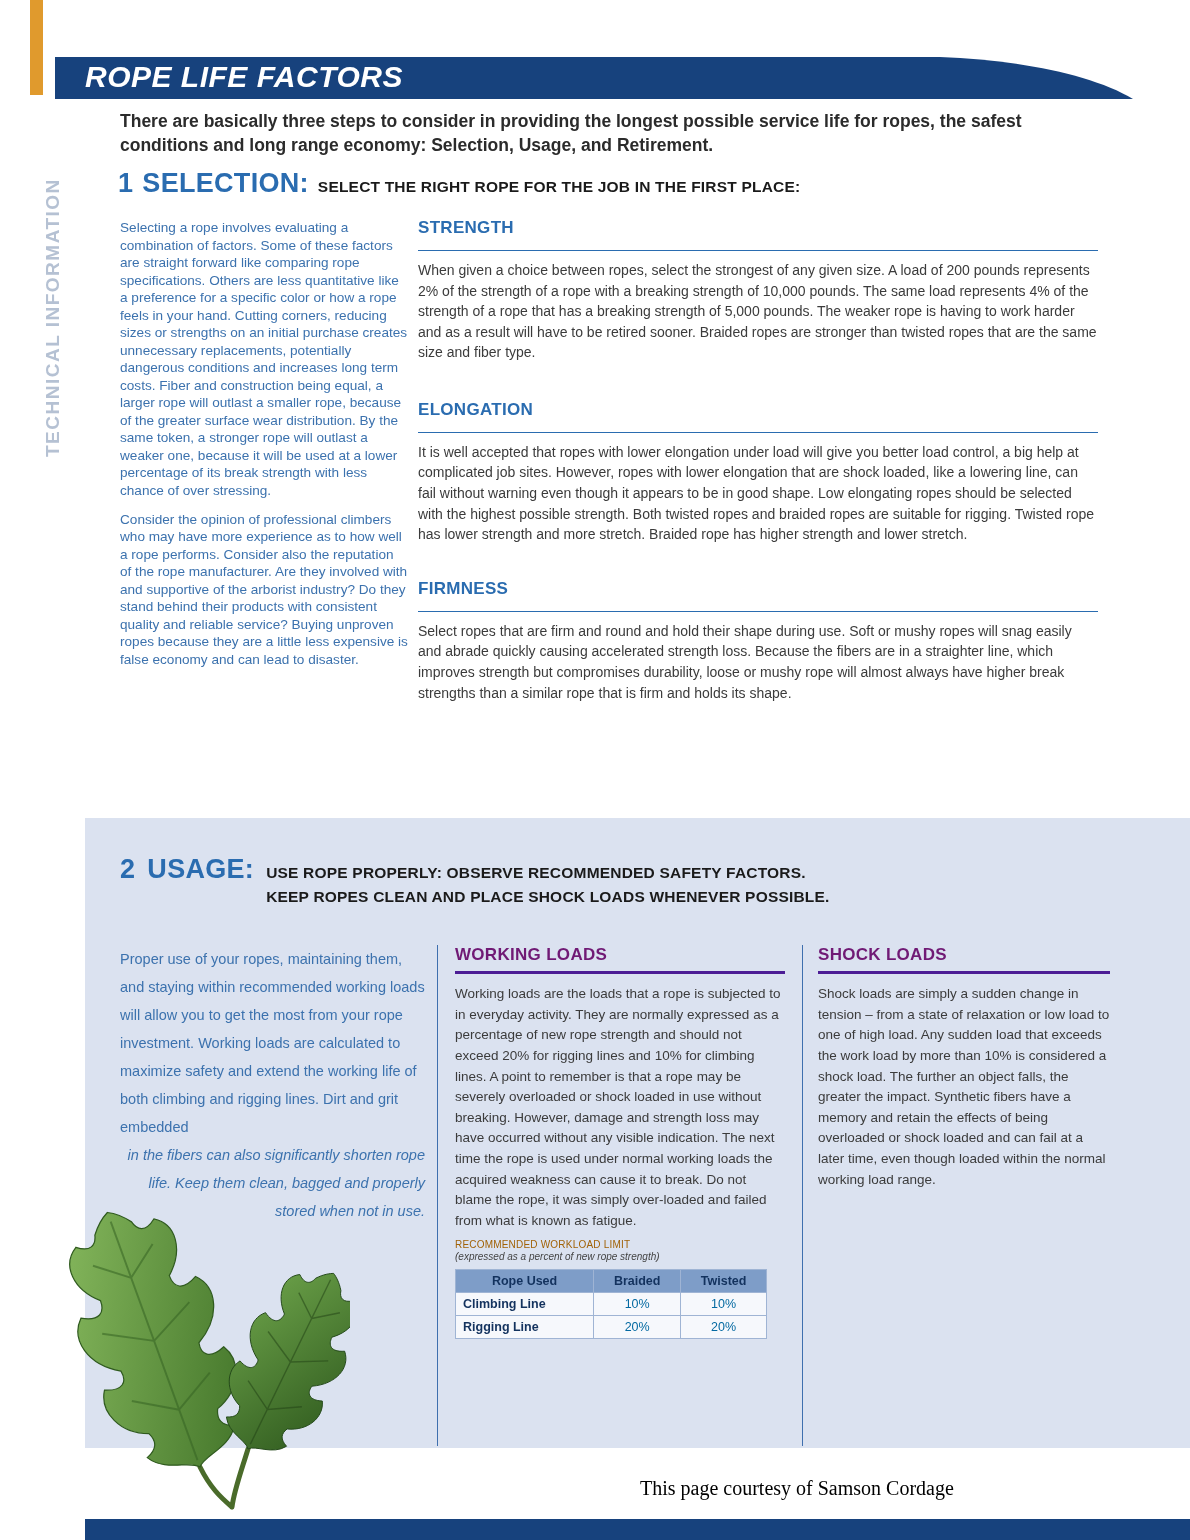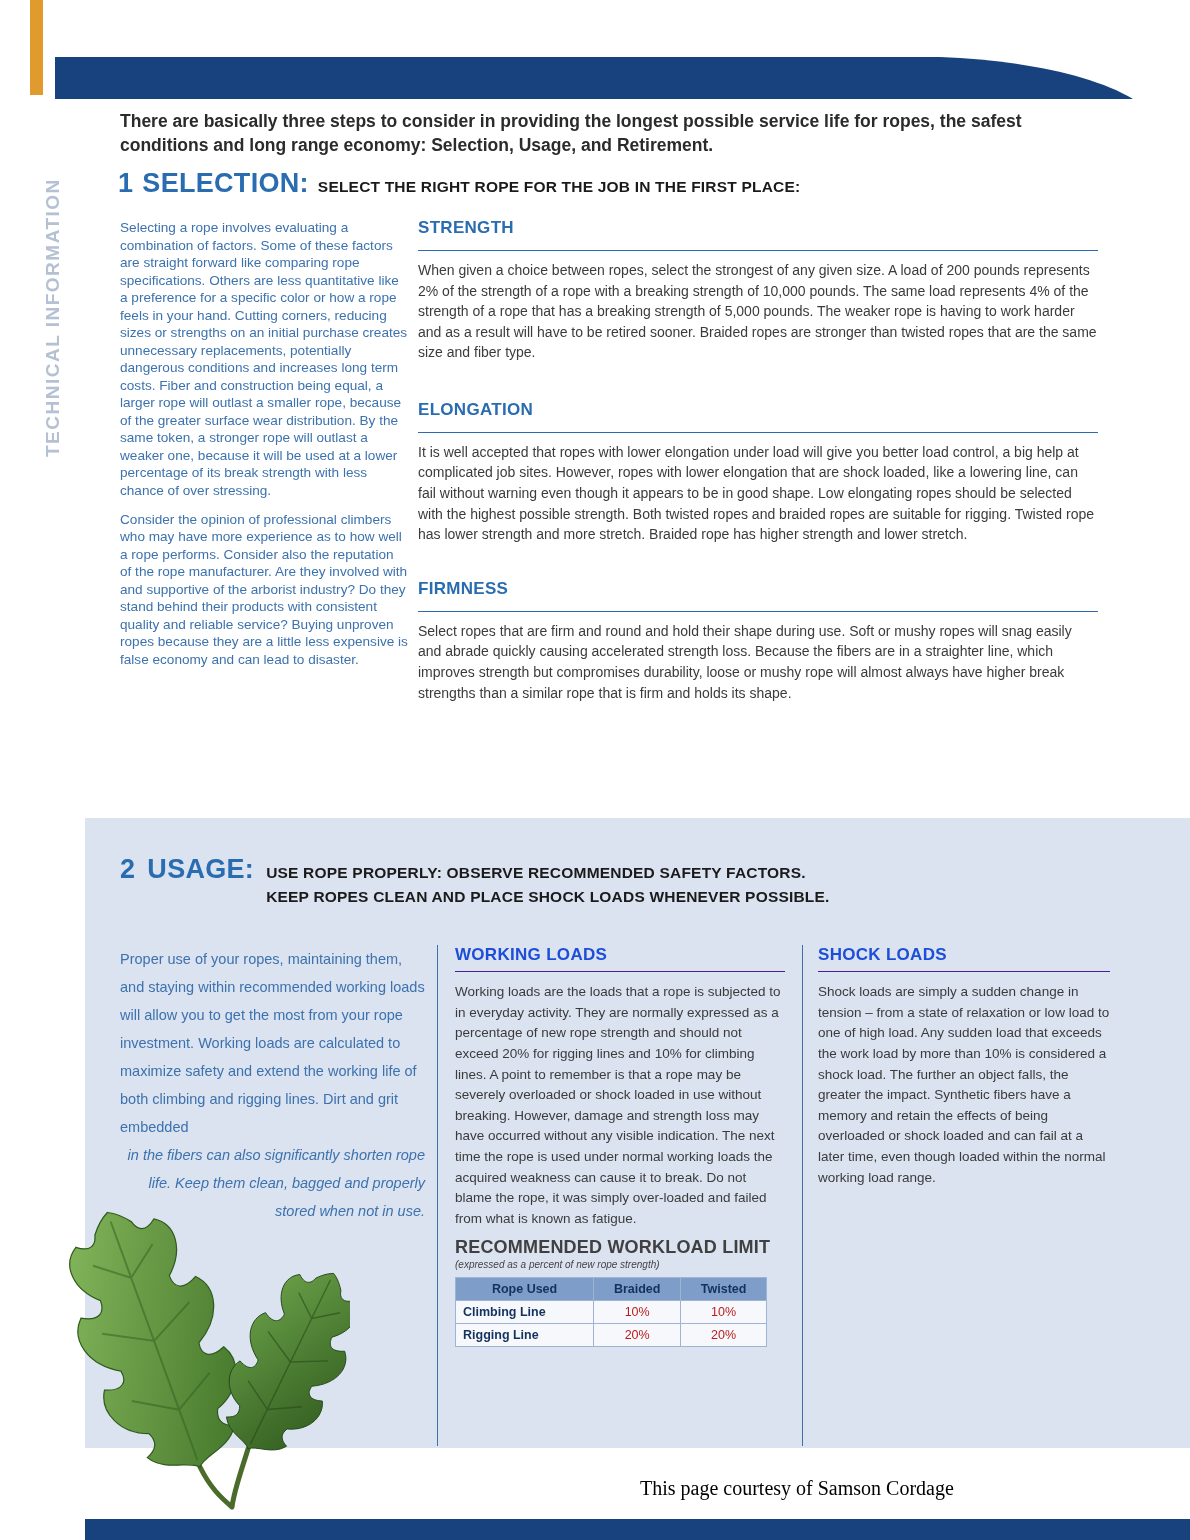--- a/index.html
+++ b/index.html
@@ -55,34 +55,34 @@
   
   .usage-panel { position:absolute; left:85px; top:818px; width:1105px; height:630px; background:#dbe2f0; }
   .usage-heading { position:absolute; left:35px; top:36px; display:flex; gap:12px; align-items:flex-start; }
   .usage-sub { font-size:15.5px; font-weight:bold; color:#1a1a1a; line-height:1.55; padding-top:7px; letter-spacing:.2px; }
   .usage-left { position:absolute; left:35px; top:128px; width:305px; color:#3c72ae; font-size:14.5px; line-height:1.93; }
   .usage-left .wrap-right { text-align:right;font-style:italic; }
   .v-divider { position:absolute; width:1px; background:#3f6fae; top:127px; height:501px; }
   .v-divider.d1 { left:352px; }
   .v-divider.d2 { left:717px; }
   .usage-col h3 {
-    color:#1d4ed8; font-size:17px; font-weight:bold; letter-spacing:.3px;
-    padding-bottom:6px; border-bottom:1px solid #4c1d95;
+    color:#701a75; font-size:17px; font-weight:bold; letter-spacing:.3px;
+    padding-bottom:6px; border-bottom:3px solid #4c1d95;
   }
   .usage-col p.body { margin-top:10px; font-size:13.5px; line-height:1.53; color:#3b3b3b; }
   .usage-working { position:absolute; left:370px; top:127px; width:330px; }
   .usage-shock { position:absolute; left:733px; top:127px; width:292px; }
 
-  .wl-title { margin-top:7px; font-size:18px; font-weight:bold; color:#404040; letter-spacing:.2px; }
+  .wl-title { margin-top:7px; font-size:10px; font-weight:normal; color:#a16207; letter-spacing:.2px; }
   .wl-note { font-size:10px; font-style:italic; color:#444; margin:1px 0 7px 0; }
   table.workload { border-collapse:collapse; width:312px; }
   table.workload th, table.workload td { border:1px solid #9fb4d4; padding:4px 7px; font-size:12.5px; }
   table.workload th { background:#7e9dc8; color:#13325e; font-weight:bold; text-align:center; }
   table.workload th.center { text-align:center; }
-  table.workload td { background:#f6f8fc; color:#b91c1c; text-align:center; }
+  table.workload td { background:#f6f8fc; color:#0369a1; text-align:center; }
   table.workload td.label { text-align:left; font-weight:bold; color:#13325e; }
 
   .leaf { position:absolute; left:50px; top:1135px; width:300px; height:380px; z-index:5; }
 
   .footer-credit {
     position:absolute; left:640px; top:1477px;
     font-family:"Liberation Serif", serif; font-size:20px; color:#000;
   }
   .bottom-bar { position:absolute; left:85px; right:0; bottom:0; height:21px; background:#17427d; }
 </style>
@@ -90,20 +90,21 @@
 <body>
 
 <div class="page">
 
   <div class="orange-strip"></div>
 
   <div class="banner">
     <svg width="1135" height="42" viewBox="0 0 1135 42">
       <path d="M0 0 L885 0 C965 3 1038 18 1078 42 L0 42 Z" fill="#17427d"></path>
     </svg>
+    <div class="banner-title">ROPE LIFE FACTORS</div>
   </div>
 
   <div class="sidebar-vertical">TECHNICAL INFORMATION</div>
 
   <div class="intro">There are basically three steps to consider in providing the longest possible service life for ropes, the safest conditions and long range economy: Selection, Usage, and Retirement.</div>
 
   <div class="selection-heading">
     <span class="big-num">1</span>
     <span class="big-title">SELECTION:</span>
     <span class="selection-sub">SELECT THE RIGHT ROPE FOR THE JOB IN THE FIRST PLACE:</span>

